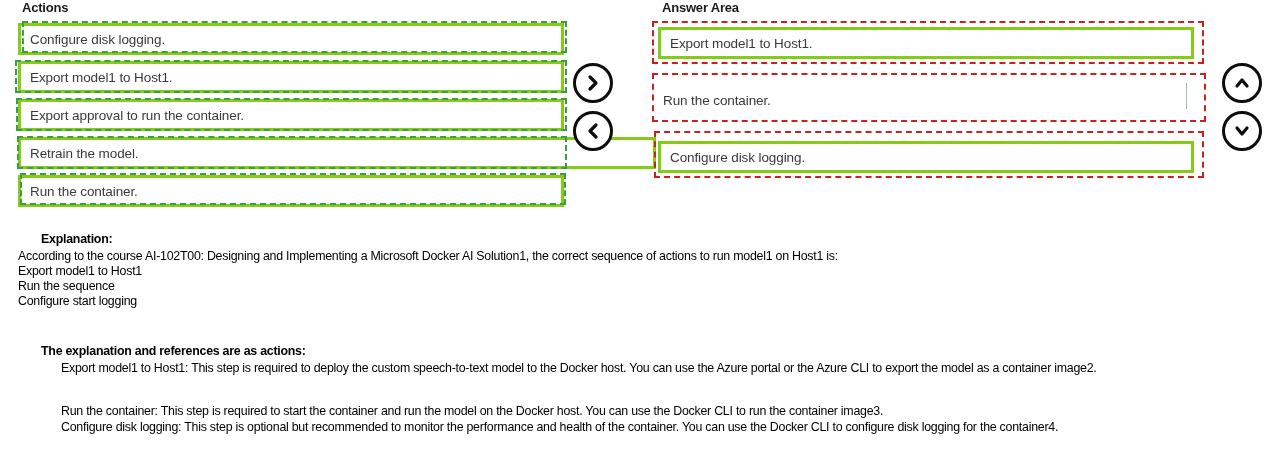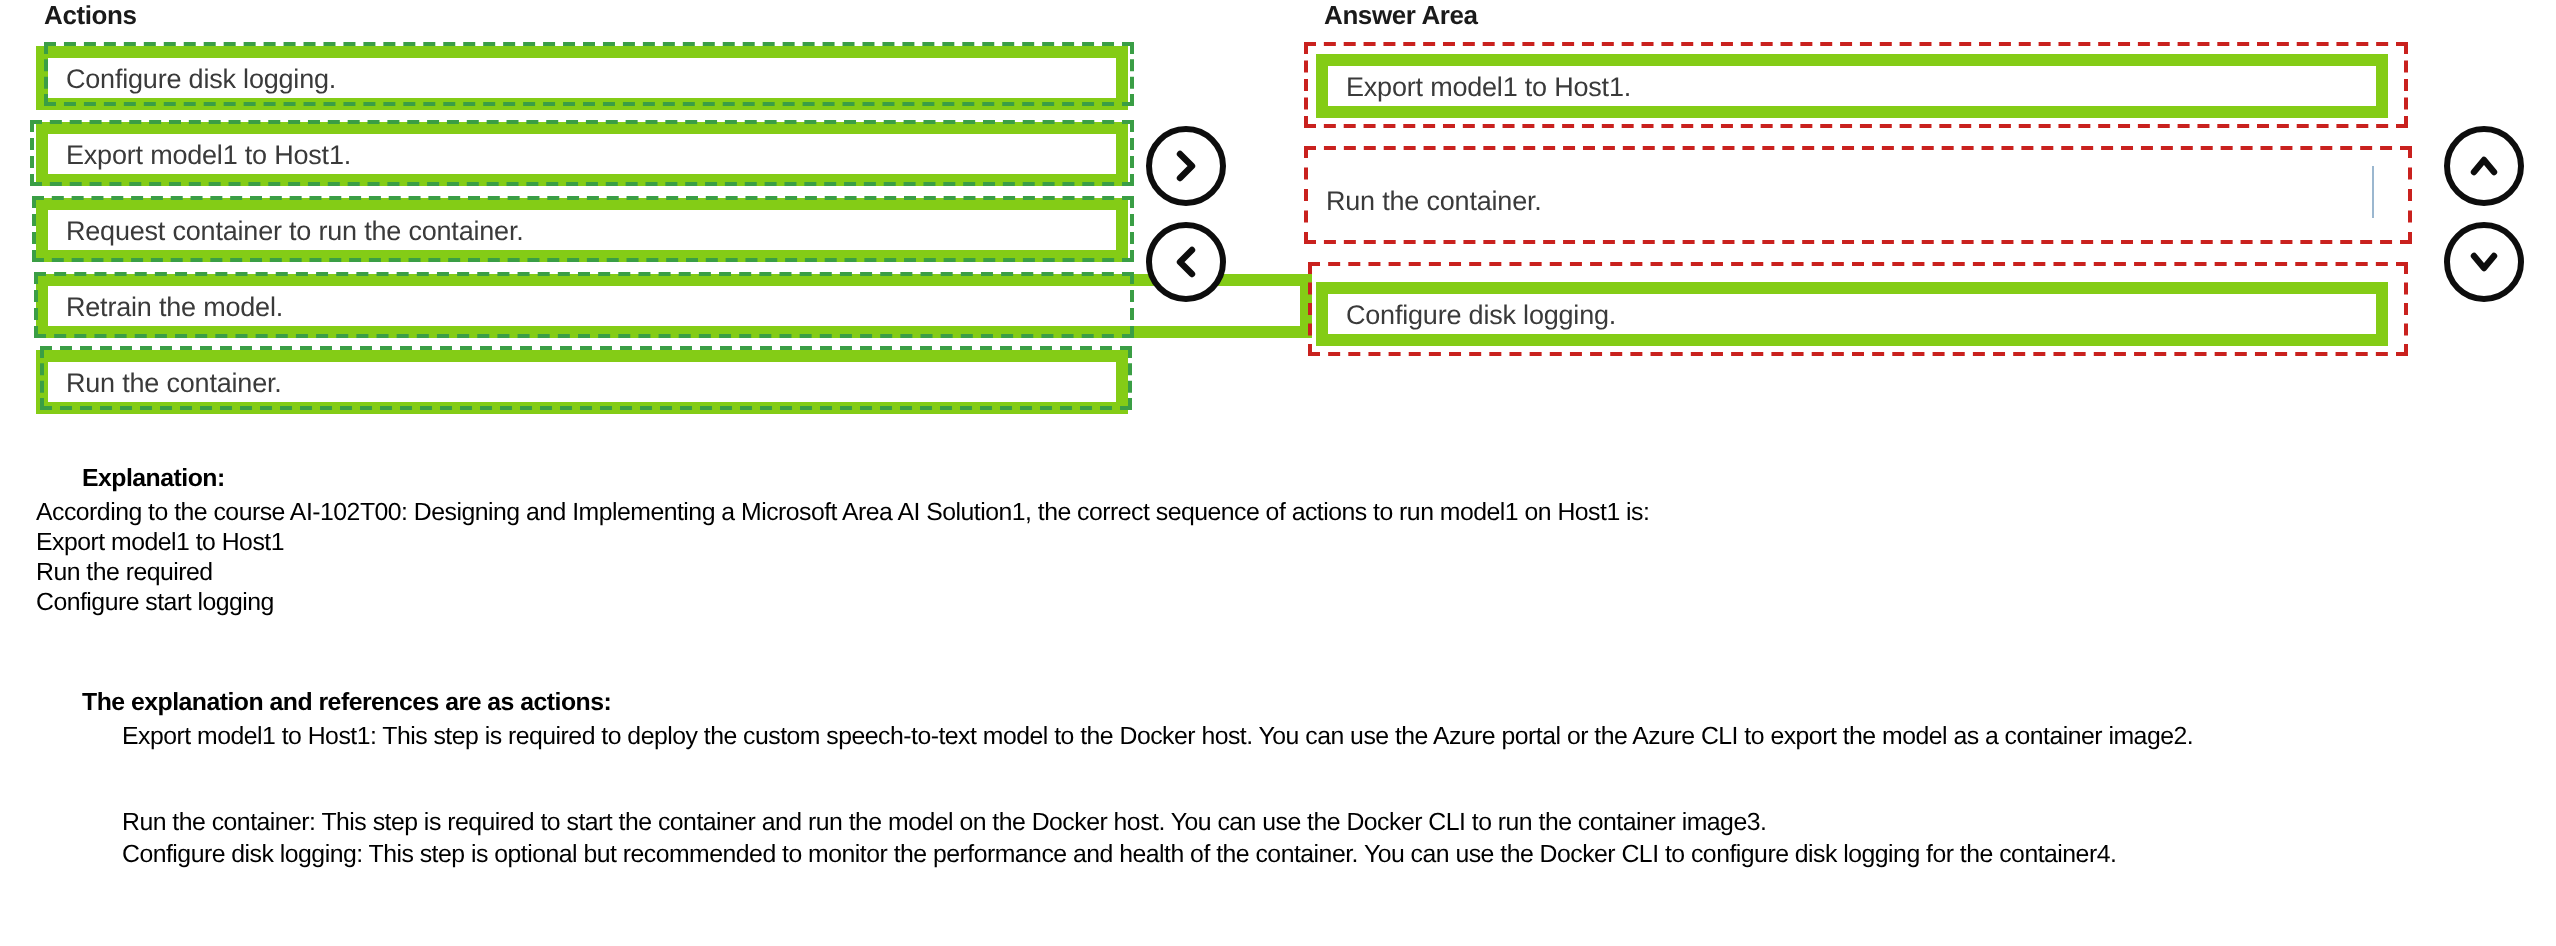--- a/index.html
+++ b/index.html
@@ -25,21 +25,21 @@
     color: #1a1a1a;
     white-space: nowrap;
   }
   #actions-header { left: 22px; top: 0px; }
   #answer-header  { left: 662px; top: 0px; }
 
   
   .item-box {
     position: absolute;
     box-sizing: border-box;
-    border: 6px solid #84cc16;
+    border: 3px solid #84cc16;
     background: #ffffff;
     display: flex;
     align-items: center;
   }
   .item-label {
     font-size: 13.5px;
     color: #3a3a3a;
     padding-left: 9px;
     letter-spacing: -0.1px;
     white-space: nowrap;
@@ -99,21 +99,21 @@
   <span class="item-label">Configure disk logging.</span>
 </div>
 <div class="anno anno-green" style="left:22px; top:21px; width:545px; height:32px;"></div>
 
 <div class="item-box" style="left:18px; top:61px; width:546px; height:32px;">
   <span class="item-label">Export model1 to Host1.</span>
 </div>
 <div class="anno anno-green" style="left:15px; top:60px; width:552px; height:33px;"></div>
 
 <div class="item-box" style="left:18px; top:99px; width:546px; height:32px;">
-  <span class="item-label">Request container to run the container.</span>
+  <span class="item-label">Export approval to run the container.</span>
 </div>
 <div class="anno anno-green" style="left:16px; top:98px; width:551px; height:33px;"></div>
 
 <div class="item-box" style="left:18px; top:137px; width:638px; height:32px;">
   <span class="item-label">Retrain the model.</span>
 </div>
 <div class="anno anno-green" style="left:17px; top:136px; width:550px; height:33px;"></div>
 
 <div class="item-box" style="left:18px; top:175px; width:546px; height:32px;">
   <span class="item-label">Run the container.</span>
@@ -154,21 +154,21 @@
     <polyline points="4,12 9,6 14,12" fill="none" stroke="#0d0d0d" stroke-width="3.2" stroke-linecap="round" stroke-linejoin="round"></polyline>
   </svg>
 </div>
 <div class="circle-btn" style="left:1222px; top:111px;">
   <svg width="18" height="18" viewBox="0 0 18 18">
     <polyline points="4,6 9,12 14,6" fill="none" stroke="#0d0d0d" stroke-width="3.2" stroke-linecap="round" stroke-linejoin="round"></polyline>
   </svg>
 </div>
 
 <div class="expl expl-bold" style="top:232px;">Explanation:</div>
-<div class="expl" style="top:249px;">According to the course AI-102T00: Designing and Implementing a Microsoft Area AI Solution1, the correct sequence of actions to run model1 on Host1 is:</div>
+<div class="expl" style="top:249px;">According to the course AI-102T00: Designing and Implementing a Microsoft Docker AI Solution1, the correct sequence of actions to run model1 on Host1 is:</div>
 <div class="expl" style="top:264px;">Export model1 to Host1</div>
-<div class="expl" style="top:279px;">Run the required</div>
+<div class="expl" style="top:279px;">Run the sequence</div>
 <div class="expl" style="top:294px;">Configure start logging</div>
 
 <div class="expl expl-bold" style="top:344px;">The explanation and references are as actions:</div>
 <div class="expl wrap" style="top:361px; width:1140px;">Export model1 to Host1: This step is required to deploy the custom speech-to-text model to the Docker host. You can use the Azure portal or the Azure CLI to export the model as a container image2.</div>
 <div class="expl wrap" style="top:404px; width:1240px;">Run the container: This step is required to start the container and run the model on the Docker host. You can use the Docker CLI to run the container image3.</div>
 <div class="expl wrap" style="top:420px; width:1240px;">Configure disk logging: This step is optional but recommended to monitor the performance and health of the container. You can use the Docker CLI to configure disk logging for the container4.</div>
 
 </body></html>

